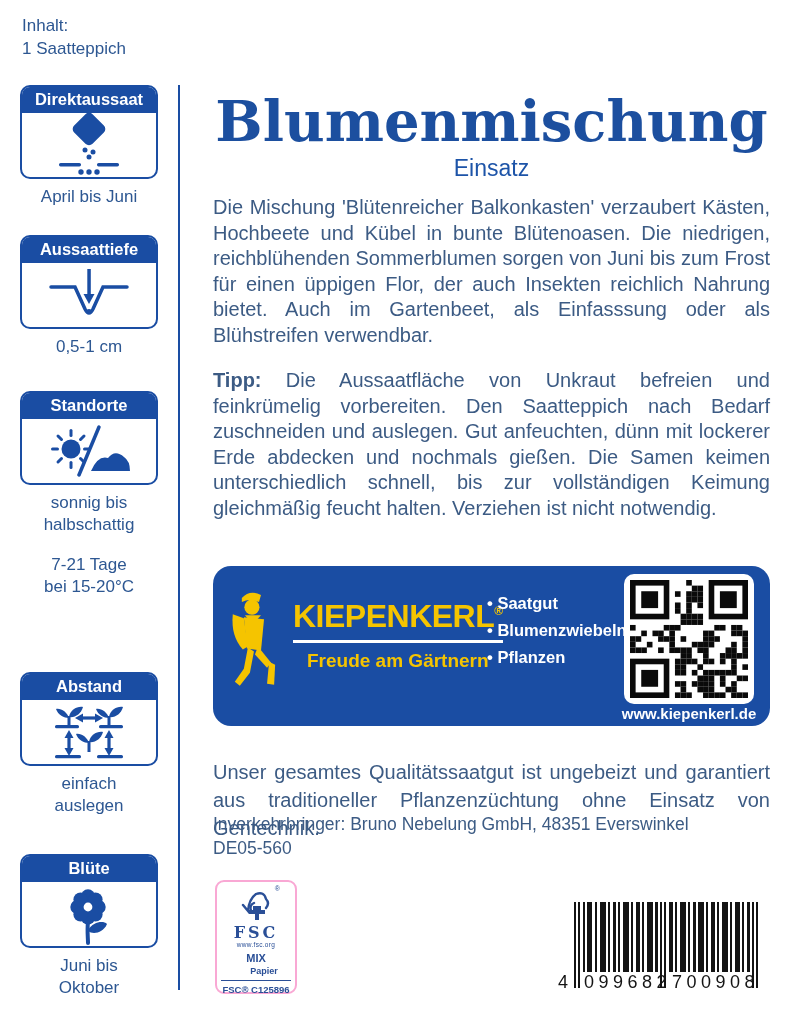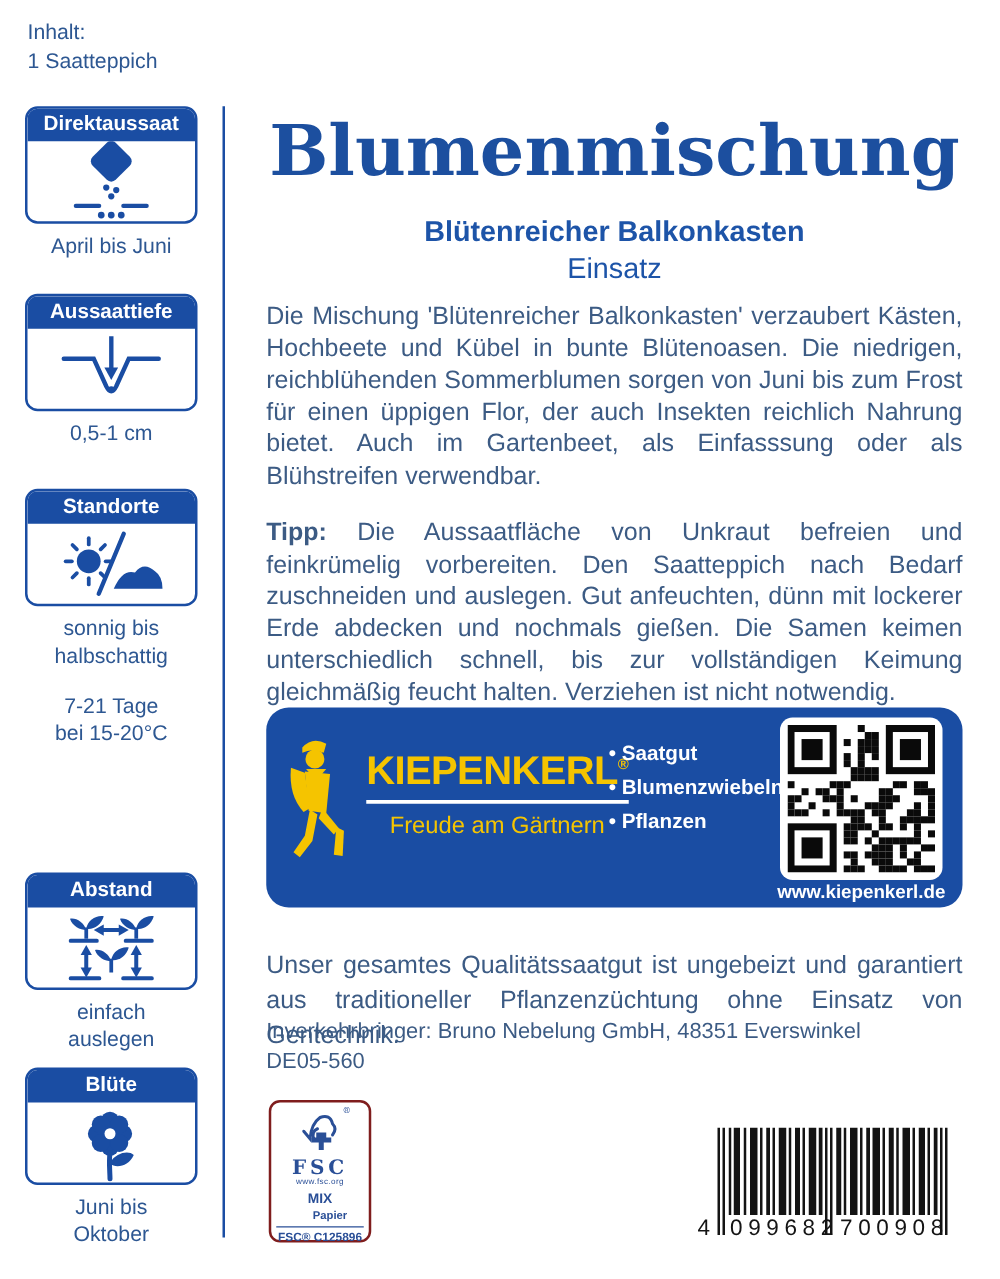--- a/index.html
+++ b/index.html
@@ -31,32 +31,32 @@
   .para{font-size:20px;line-height:25.5px;color:var(--text);text-align:justify;margin-top:14px;}
   .tip-label{font-weight:bold;}
 
   
   .banner{position:absolute;left:213px;top:566px;width:557px;height:160px;background:var(--blue);border-radius:18px;}
   .man{position:absolute;left:16px;top:22px;}
   .brand-block{position:absolute;left:80px;top:32px;}
   .brand-row{font-size:32px;font-weight:bold;color:var(--yellow);letter-spacing:-0.5px;white-space:nowrap;}
   .reg{font-size:12px;vertical-align:super;color:var(--yellow);}
   .brand-underline{height:2.5px;background:#fff;margin:5px 0 7px;}
-  .tagline{color:var(--yellow);font-weight:normal;font-size:19px;text-align:center;}
+  .tagline{color:var(--yellow);font-weight:bold;font-size:19px;text-align:center;}
   .products{position:absolute;left:274px;top:24px;}
   .product{color:#fff;font-weight:bold;font-size:16.5px;line-height:27px;white-space:nowrap;}
   .product::before{content:"• ";}
   .qr-wrap{position:absolute;left:411px;top:8px;width:130px;height:130px;background:#fff;border-radius:10px;display:flex;align-items:center;justify-content:center;}
   .website{position:absolute;left:396px;top:139px;width:160px;text-align:center;color:#fff;font-weight:bold;font-size:15px;}
 
   .quality{position:absolute;left:213px;top:738px;width:557px;font-size:20px;line-height:28px;color:var(--text);text-align:justify;}
   .distributor{position:absolute;left:213px;top:812px;width:557px;font-size:17.5px;line-height:24px;color:var(--text);}
 
   
-  .fsc{position:absolute;left:215px;top:880px;width:82px;height:114px;border:2px solid #7f1d1d;border-radius:9px;box-sizing:border-box;display:flex;flex-direction:column;align-items:center;padding-top:5px;color:#2a4f97;background:#fff;}
+  .fsc{position:absolute;left:215px;top:880px;width:82px;height:114px;border:2px solid #f9a8d4;border-radius:9px;box-sizing:border-box;display:flex;flex-direction:column;align-items:center;padding-top:5px;color:#2a4f97;background:#fff;}
   .fsc-tree{position:relative;}
   .fsc-reg{position:absolute;right:-7px;top:-2px;font-size:7px;}
   .fsc-acronym{font-family:"DejaVu Serif",serif;font-weight:bold;font-size:16px;letter-spacing:3px;line-height:16px;}
   .fsc-url{font-size:6.5px;letter-spacing:0.3px;}
   .fsc-grade{font-size:11px;font-weight:bold;margin-top:4px;}
   .fsc-material{font-size:9px;font-weight:bold;margin-top:2px;padding-left:16px;}
   .fsc-license{font-size:9.5px;font-weight:bold;margin-top:4px;border-top:1px solid #2a4f97;padding-top:3px;width:70px;text-align:center;}
 
   
   .barcode{position:absolute;left:558px;top:902px;width:212px;height:100px;}
@@ -142,21 +142,21 @@
   </div>
   <div class="box-caption">sonnig bis
 halbschattig</div>
 </div>
 
 <div class="info-group" style="top:547px">
   <div class="box-caption">7-21 Tage
 bei 15-20°C</div>
 </div>
 
-<div class="info-group" style="top:698px">
+<div class="info-group" style="top:672px">
   <div class="info-box">
     <div class="box-header">Abstand</div>
     <div class="box-icon">
       <svg width="96" height="64" viewBox="0 0 96 64">
         <g class="icon-fill">
           <g transform="translate(28,15)">
             <path d="M0 3 C-2 -3 -8 -7 -13 -6 C-11 0 -5 3 0 3 Z"></path>
               <path d="M0 2 C1 -5 8 -9 14 -8 C12 -1 6 3 0 2 Z"></path>
               <rect x="-1.5" y="1" width="3" height="9"></rect>
           </g>
@@ -211,21 +211,20 @@
         <path class="icon-stroke" stroke-width="4" stroke-linecap="round" d="M47 40 C46 48 47 56 47 61"></path>
       </svg>
     </div>
   </div>
   <div class="box-caption">Juni bis
 Oktober</div>
 </div>
 
 <div class="main">
   <h1 class="title">Blumenmischung</h1>
-  <div class="subtitle">Blütenreicher Balkonkasten</div>
   <div class="subtitle2">Einsatz</div>
   <p class="para">Die Mischung 'Blütenreicher Balkonkasten' verzaubert Kästen, Hochbeete und Kübel in bunte Blütenoasen. Die niedrigen, reichblühenden Sommerblumen sorgen von Juni bis zum Frost für einen üppigen Flor, der auch Insekten reichlich Nahrung bietet. Auch im Gartenbeet, als Einfasssung oder als Blühstreifen verwendbar.</p>
   <p class="para"><span class="tip-label">Tipp:</span><span> Die Aussaatfläche von Unkraut befreien und feinkrümelig vorbereiten. Den Saatteppich nach Bedarf zuschneiden und auslegen. Gut anfeuchten, dünn mit lockerer Erde abdecken und nochmals gießen. Die Samen keimen unterschiedlich schnell, bis zur vollständigen Keimung gleichmäßig feucht halten. Verziehen ist nicht notwendig.</span></p>
 </div>
 
 <div class="banner">
   <div class="man">
     <svg width="62" height="116" viewBox="0 0 60 115">
       <g fill="#f5c400">
         <path d="M12 10 Q20 1 31 7 L29 14 Q20 10 12 14 Z"></path>

